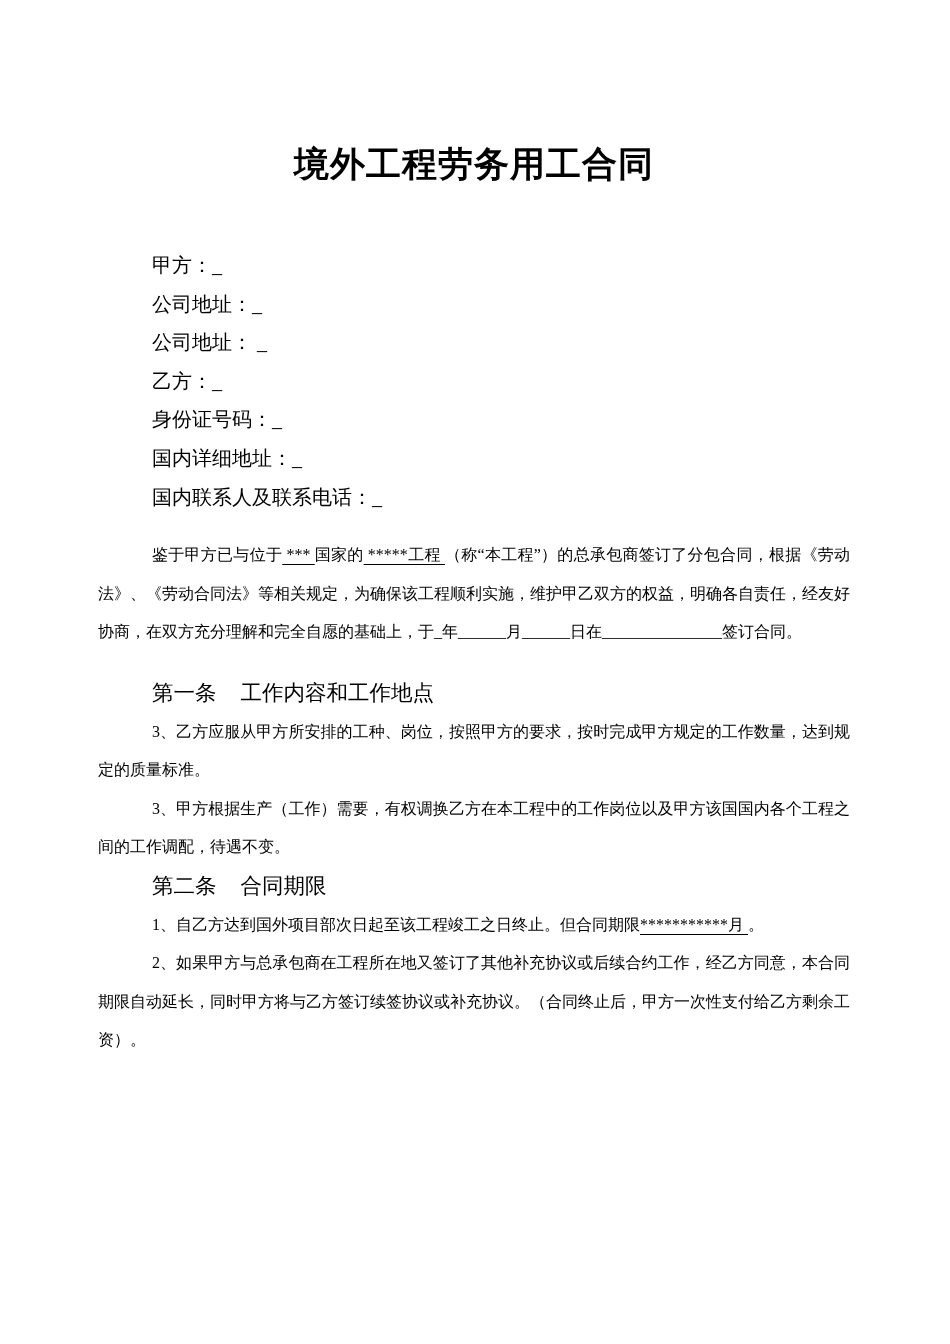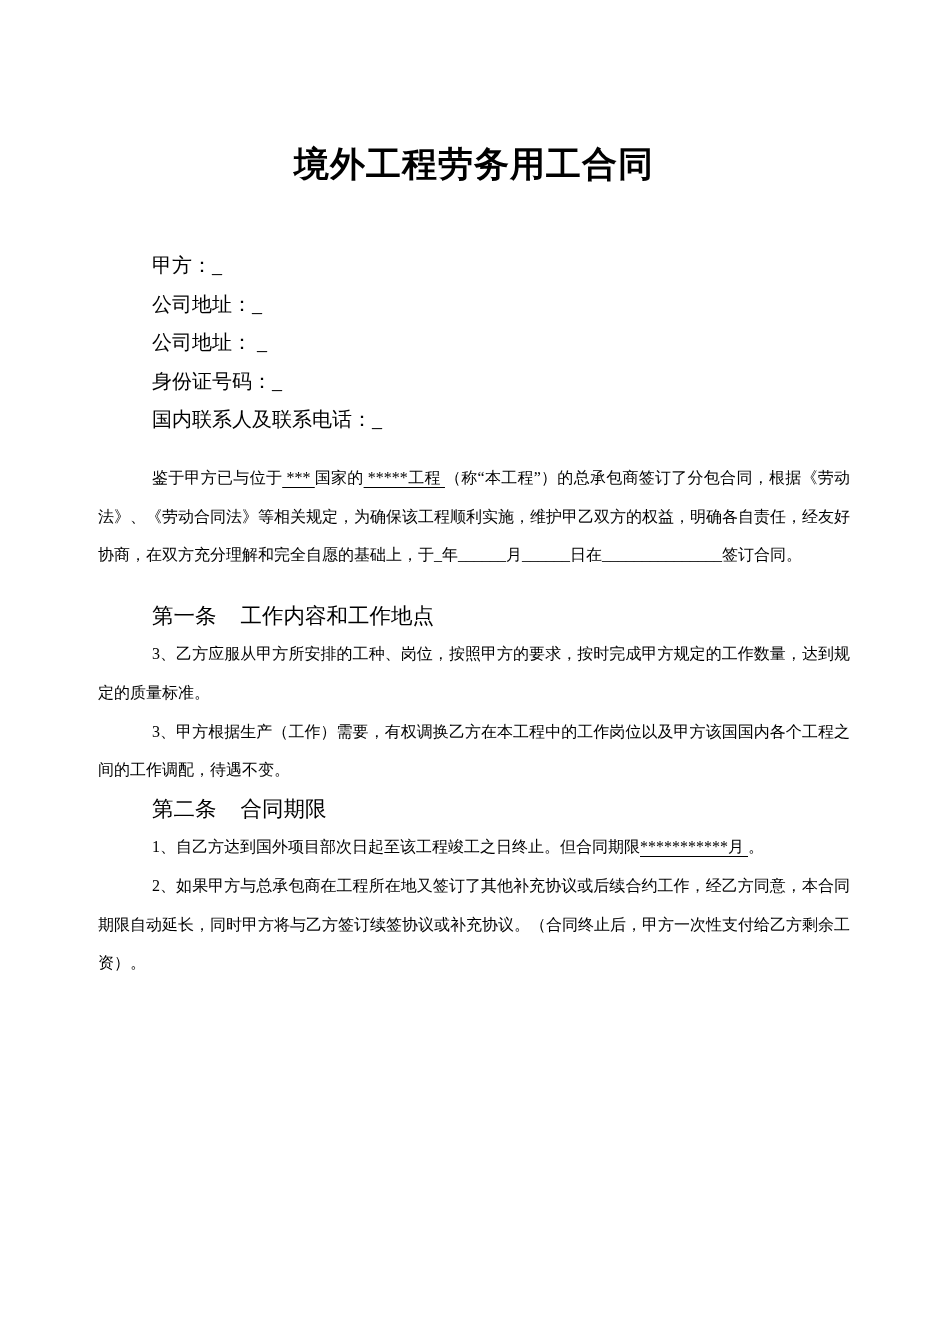--- a/index.html
+++ b/index.html
@@ -53,21 +53,23 @@
 </head>
 <body>
 
 <div class="page">
   <h1 class="doc-title">境外工程劳务用工合同</h1>
 
   <div class="fields">
       <p class="field-row"><span class="field-label">甲方：</span><span class="field-blank">_</span></p>
       <p class="field-row"><span class="field-label">公司地址：</span><span class="field-blank">_</span></p>
       <p class="field-row"><span class="field-label">公司地址：</span><span class="field-blank">&nbsp;_</span></p>
+      <p class="field-row"><span class="field-label">乙方：</span><span class="field-blank">_</span></p>
       <p class="field-row"><span class="field-label">身份证号码：</span><span class="field-blank">_</span></p>
+      <p class="field-row"><span class="field-label">国内详细地址：</span><span class="field-blank">_</span></p>
       <p class="field-row"><span class="field-label">国内联系人及联系电话：</span><span class="field-blank">_</span></p>
     </div>
 
   <div class="doc-body">
       <p class="para intro"><span>鉴于甲方已与位于</span><span class="u">&nbsp;***&nbsp;</span><span>国家的</span><span class="u">&nbsp;*****工程&nbsp;</span><span>（称“本工程”）的总承包商签订了分包合同，根据《劳动法》、《劳动合同法》等相关规定，为确保该工程顺利实施，维护甲乙双方的权益，明确各自责任，经友好协商，在双方充分理解和完全自愿的基础上，于_年______月______日在_______________签订合同。</span></p>
       <p class="heading"><span class="sec-number">第一条</span><span class="sec-title">工作内容和工作地点</span></p>
       <p class="para"><span>3、乙方应服从甲方所安排的工种、岗位，按照甲方的要求，按时完成甲方规定的工作数量，达到规定的质量标准。</span></p>
       <p class="para"><span>3、甲方根据生产（工作）需要，有权调换乙方在本工程中的工作岗位以及甲方该国国内各个工程之间的工作调配，待遇不变。</span></p>
       <p class="heading"><span class="sec-number">第二条</span><span class="sec-title">合同期限</span></p>
       <p class="para"><span>1、自乙方达到国外项目部次日起至该工程竣工之日终止。但合同期限</span><span class="u">***********月&nbsp;</span><span>。</span></p>

